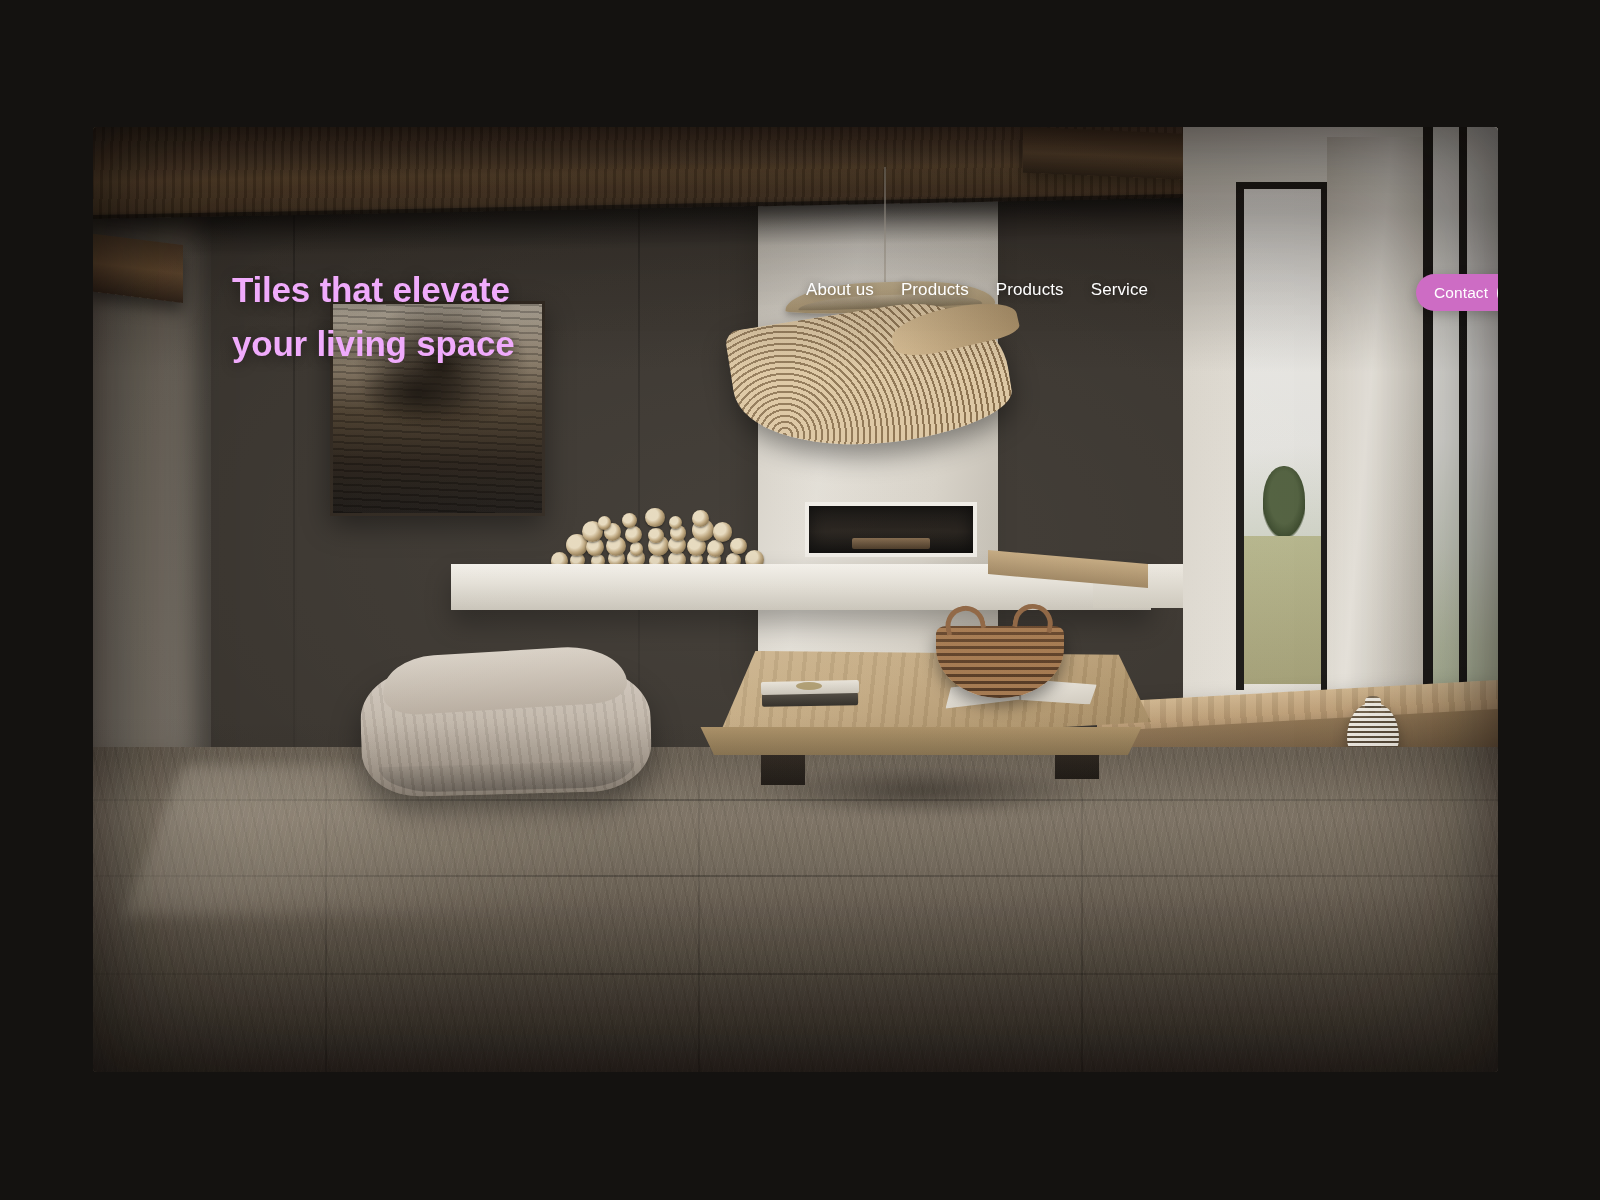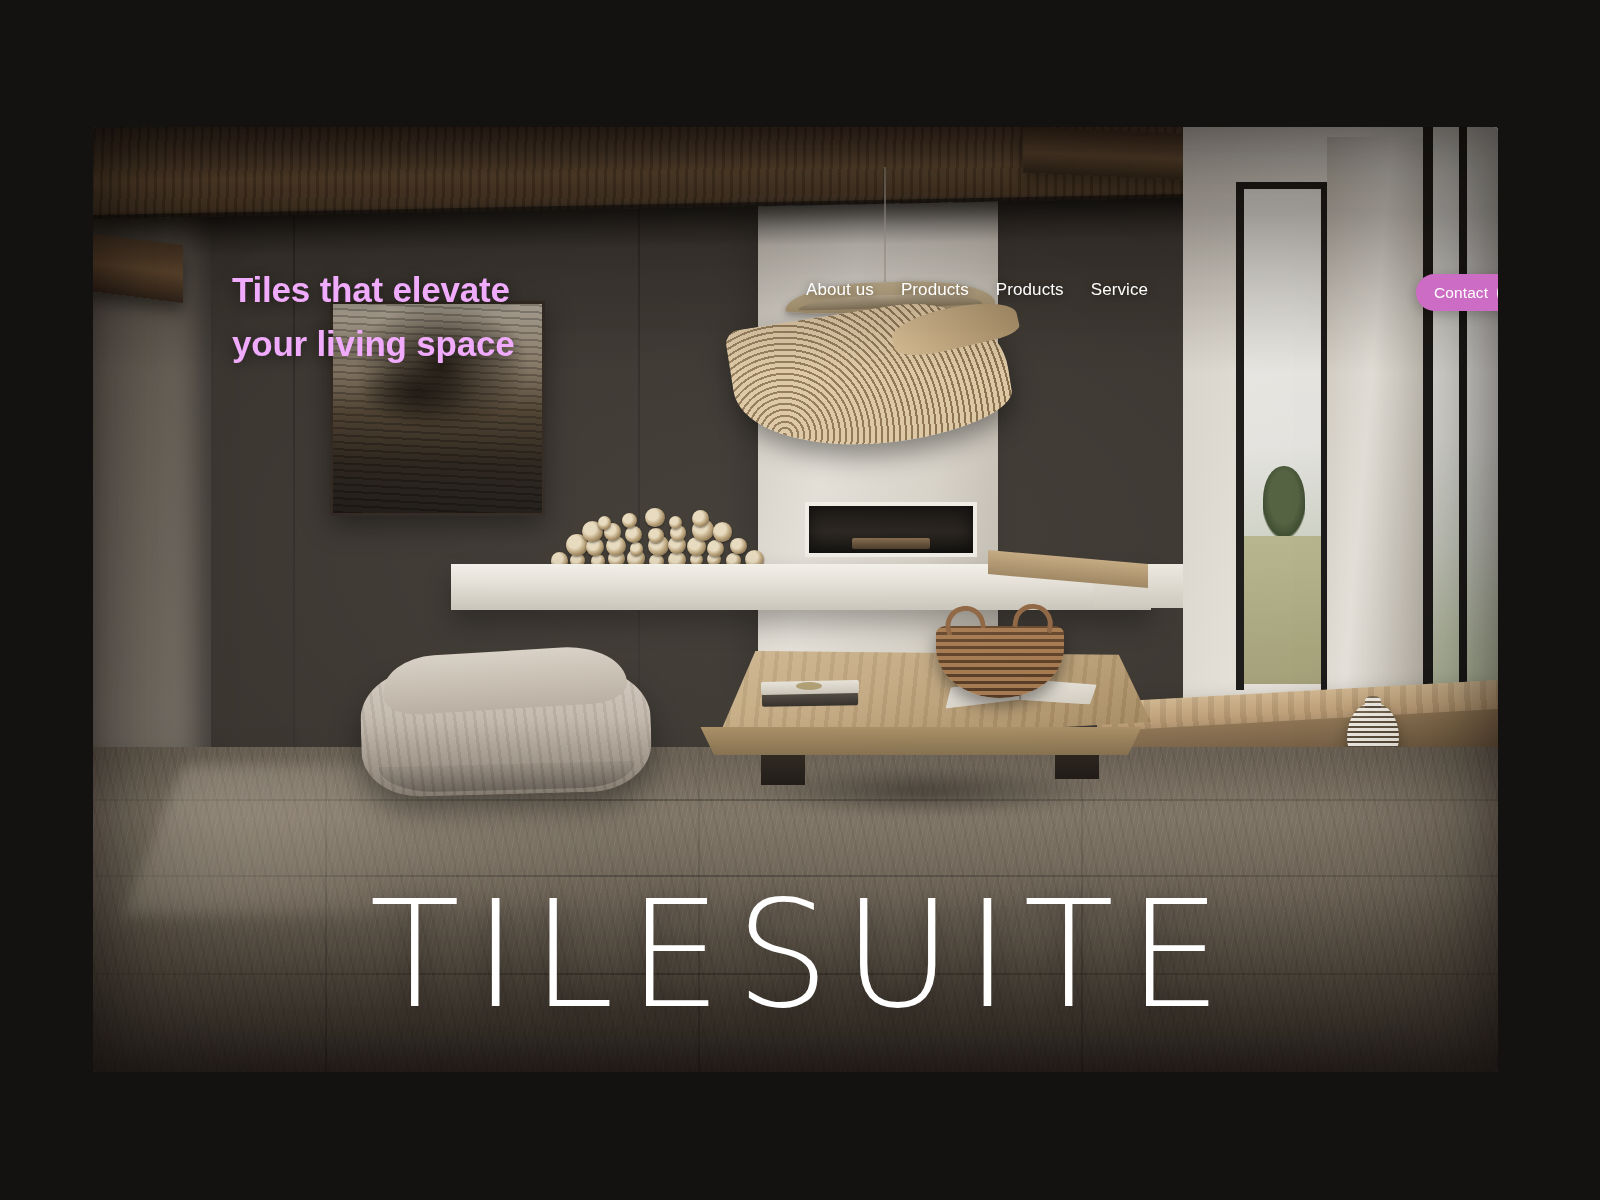--- a/index.html
+++ b/index.html
@@ -526,16 +526,15 @@
       <a href="#">Service</a>
     </nav>
 
     <button class="contact-btn">
       <span class="label">Contact</span>
       <span class="circ">
         
       </span>
     </button>
 
-    <div class="brand">TILESUITE</div>
 
   </section>
 </div>
 
 </body></html>

